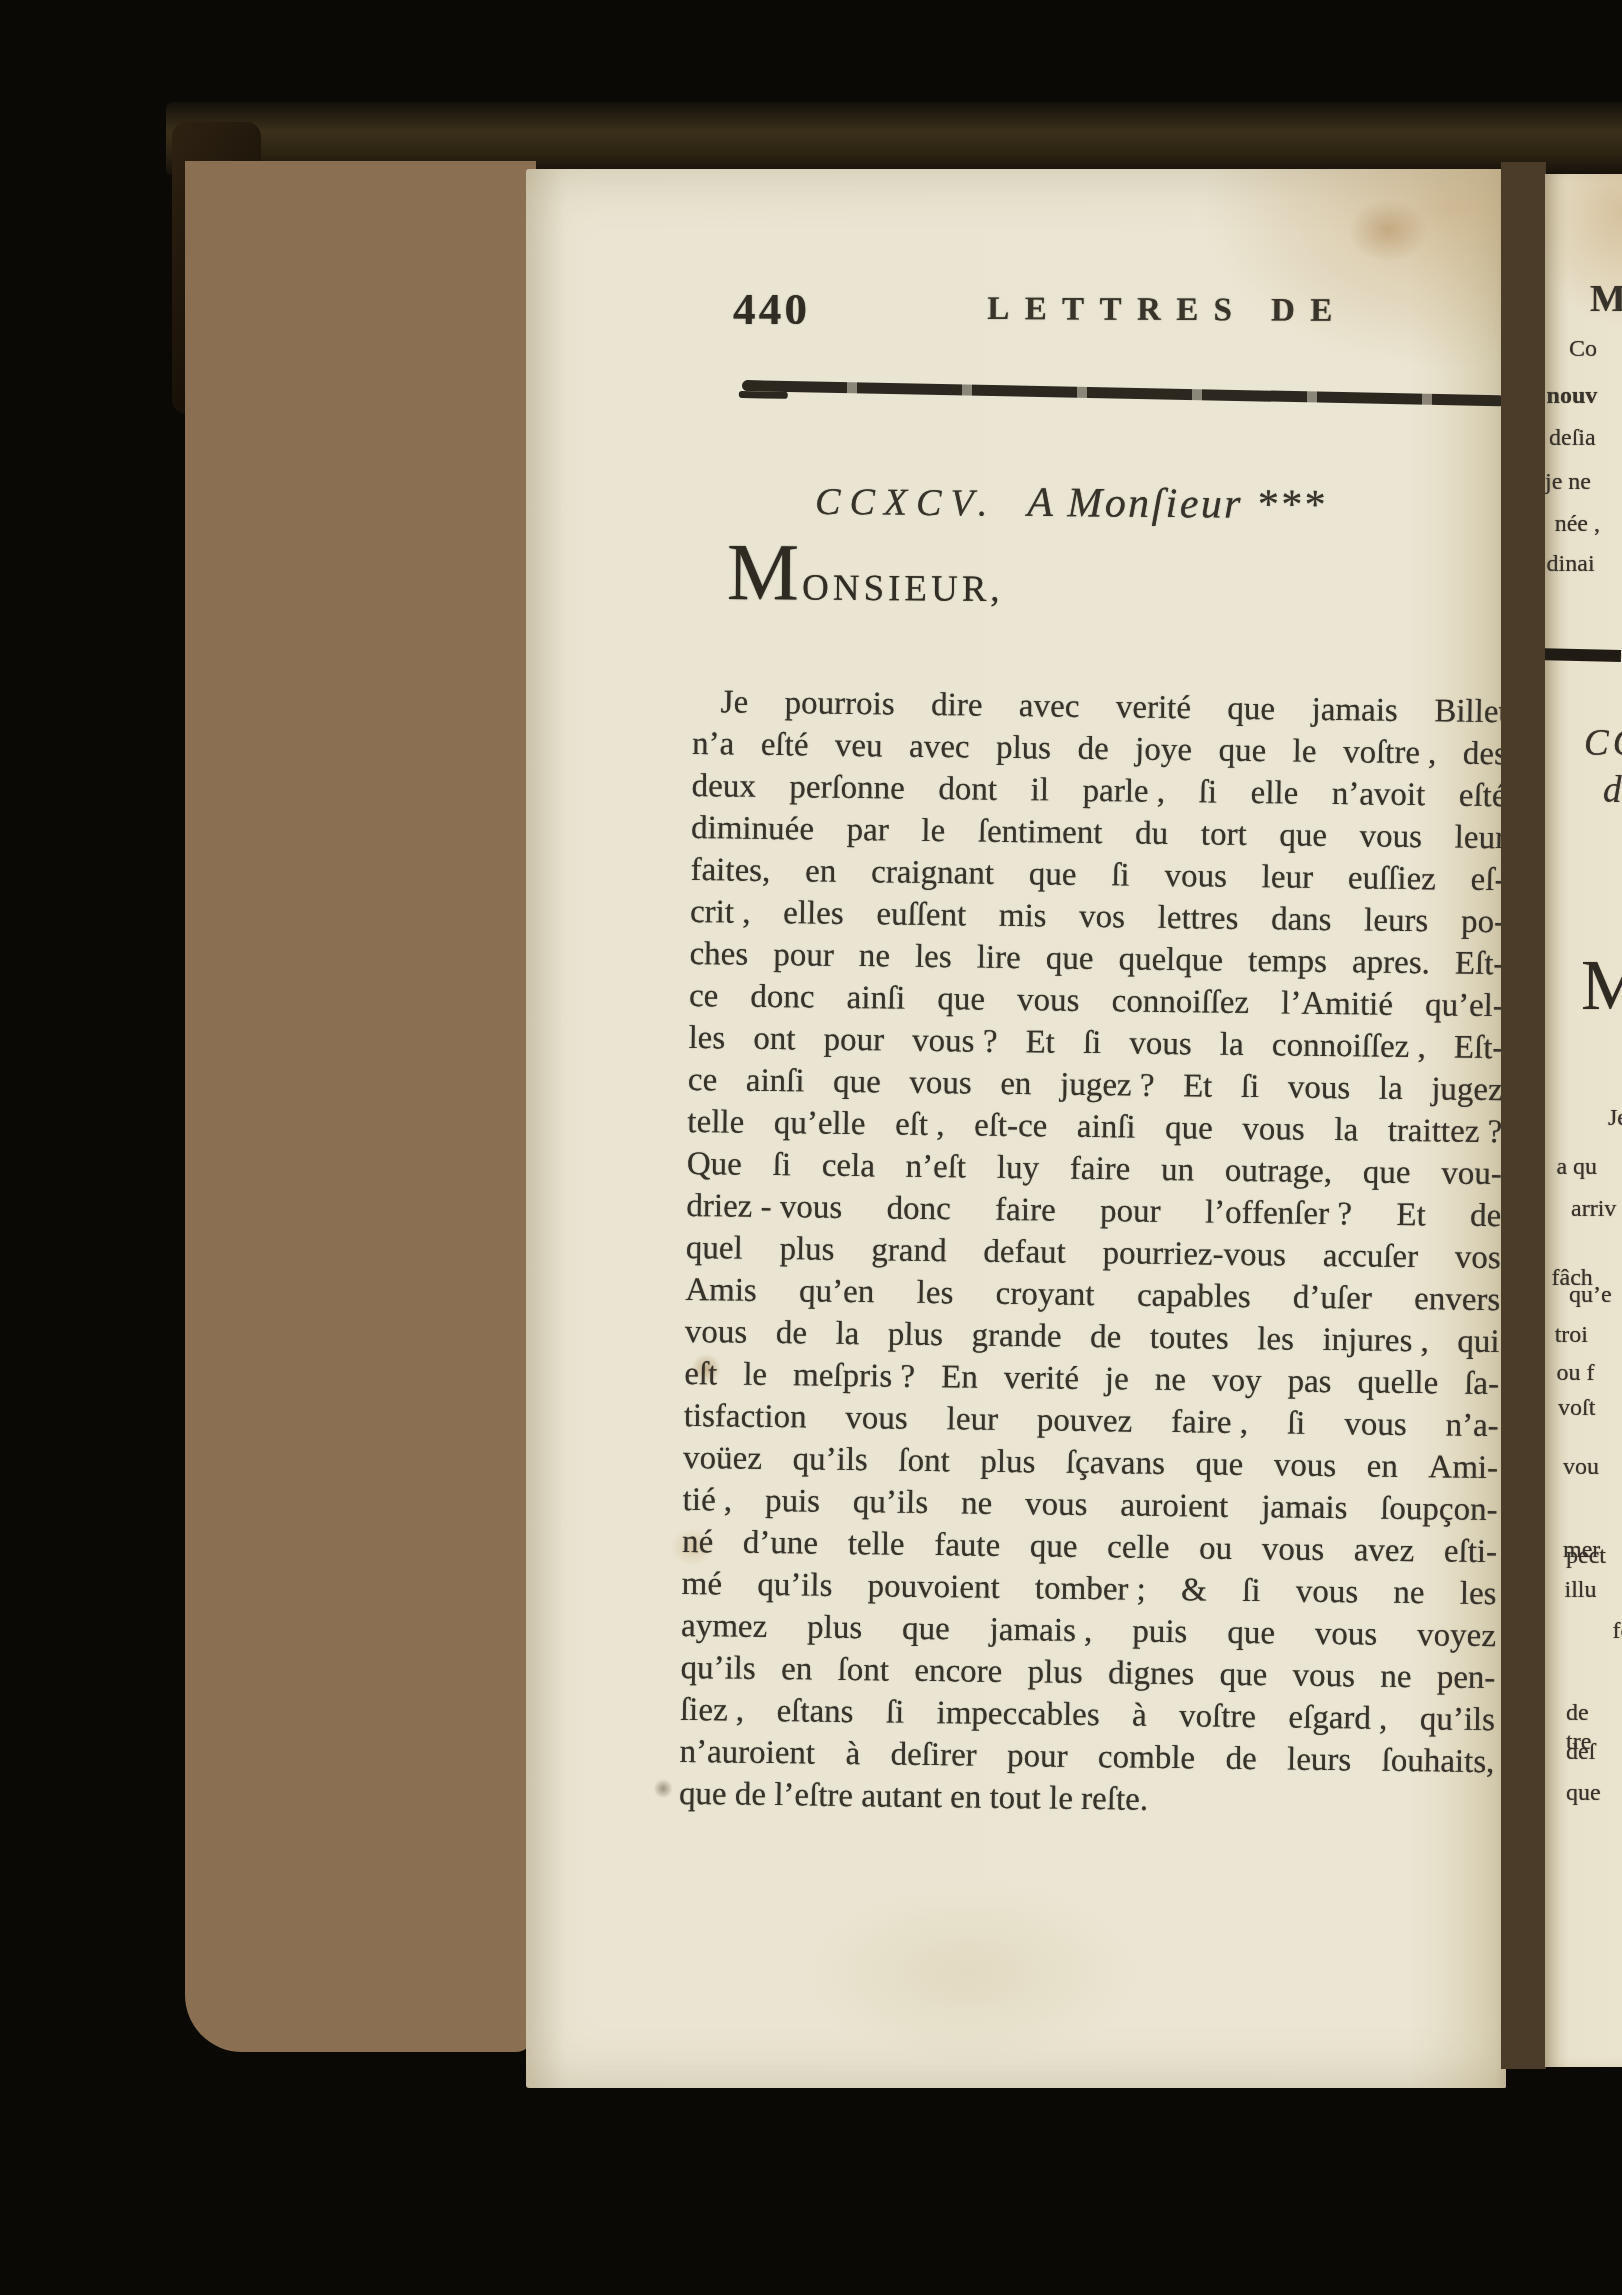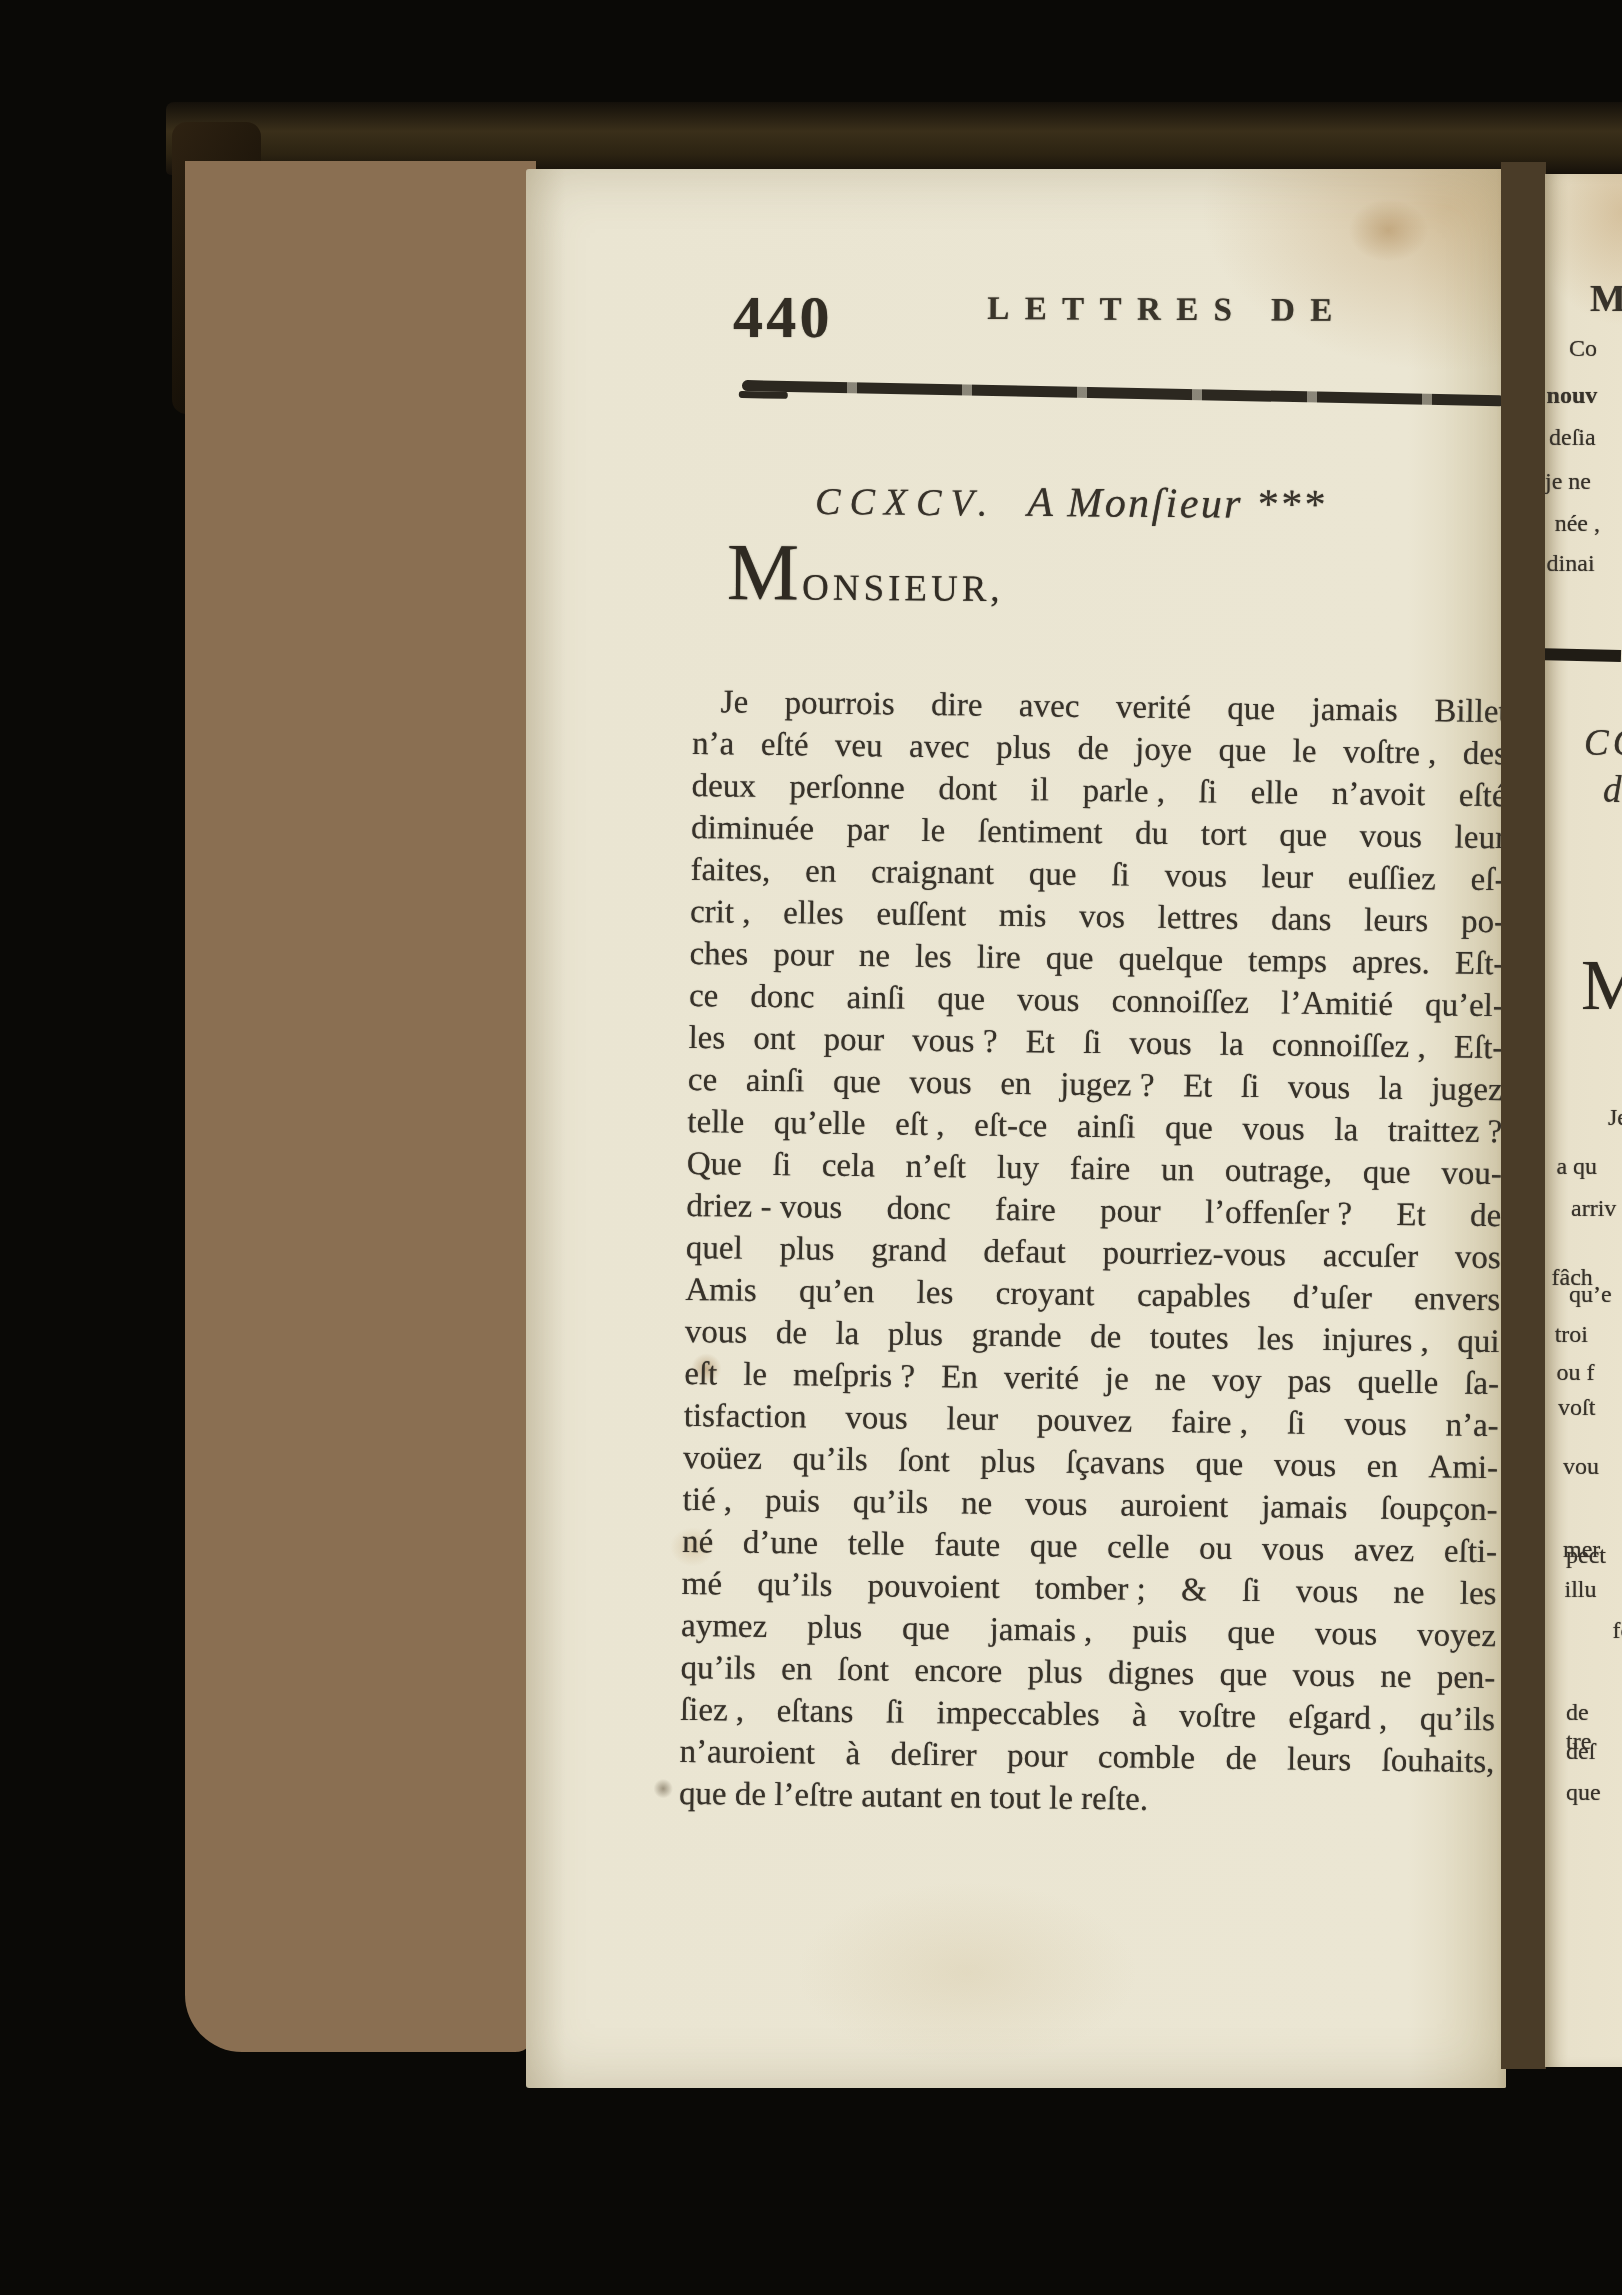--- a/index.html
+++ b/index.html
@@ -35,21 +35,21 @@
       radial-gradient(21px 21px at 18.4% 62.5%,rgba(151,111,60,.45),rgba(151,111,60,0) 72%),
       radial-gradient(32px 28px at 17% 71.8%,rgba(190,160,110,.38),rgba(190,160,110,0) 70%),
       radial-gradient(13px 13px at 14% 84.4%,rgba(80,66,44,.5),rgba(80,66,44,0) 75%),
       radial-gradient(243px 130px at 45% 94%,rgba(196,176,132,.22),rgba(196,176,132,0) 70%),
       linear-gradient(90deg,#d8d1ba 0%,#eae5d2 4%,#ebe6d3 90%,#dcd4b8 99%,#cfc5a6 100%),
       linear-gradient(180deg,#e4ddc6 0%,#eae5d2 8%,#e9e4d0 100%);
     background-color:#e9e4d0;
     box-shadow:inset 0 0 57px rgba(120,100,60,.28);
     border-radius:3.2px 1.6px 1.6px 3.2px;}
 
-  .pageno{position:absolute;left:207px;top:114px;font-size:60px;font-weight:700;
+  .pageno{position:absolute;left:207px;top:114px;font-size:45px;font-weight:700;
     letter-spacing:3.2px;color:#322d24;text-shadow:0 0 1.2px rgba(50,45,36,.7);}
   .running-header{position:absolute;left:406px;top:122px;width:471px;text-align:center;
     font-size:33px;font-weight:700;letter-spacing:15.4px;color:#3a352b;
     text-shadow:0 0 1.2px rgba(58,53,43,.75);transform:rotate(.3deg);}
   .header-rule{position:absolute;left:216px;top:211px;width:763px;height:10.5px;border-radius:5.7px;
     background:repeating-linear-gradient(90deg,#2c2820 0px,#2c2820 105px,rgba(44,40,32,.5) 105px,rgba(44,40,32,.5) 115px);
     transform:rotate(1.15deg);transform-origin:left center;}
   .header-rule::before{content:"";position:absolute;left:-3.2px;top:11.4px;width:49px;height:6.5px;
     background:#2c2820;border-radius:3.2px;}
 

